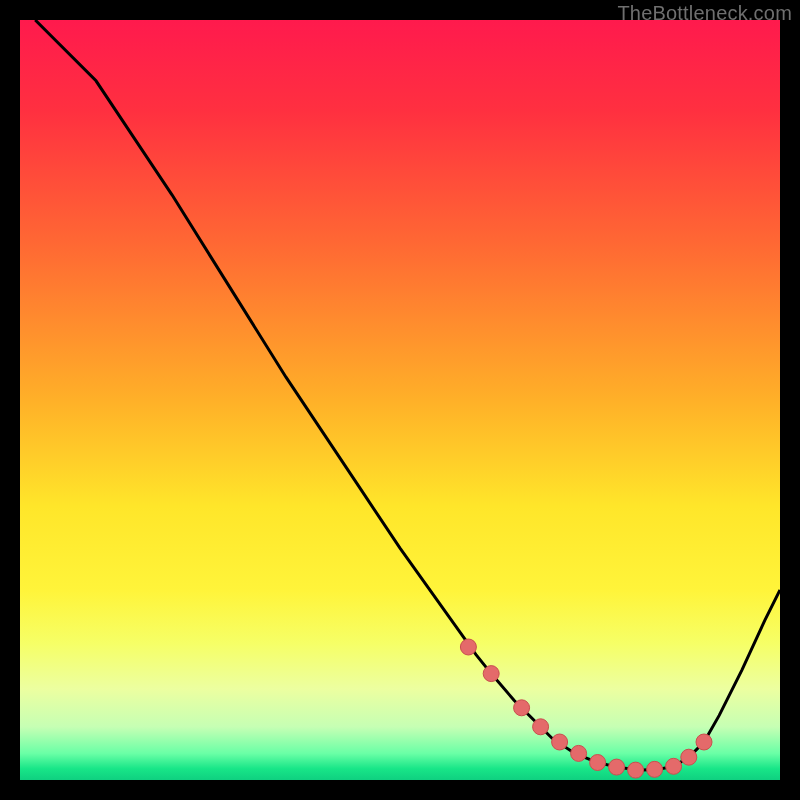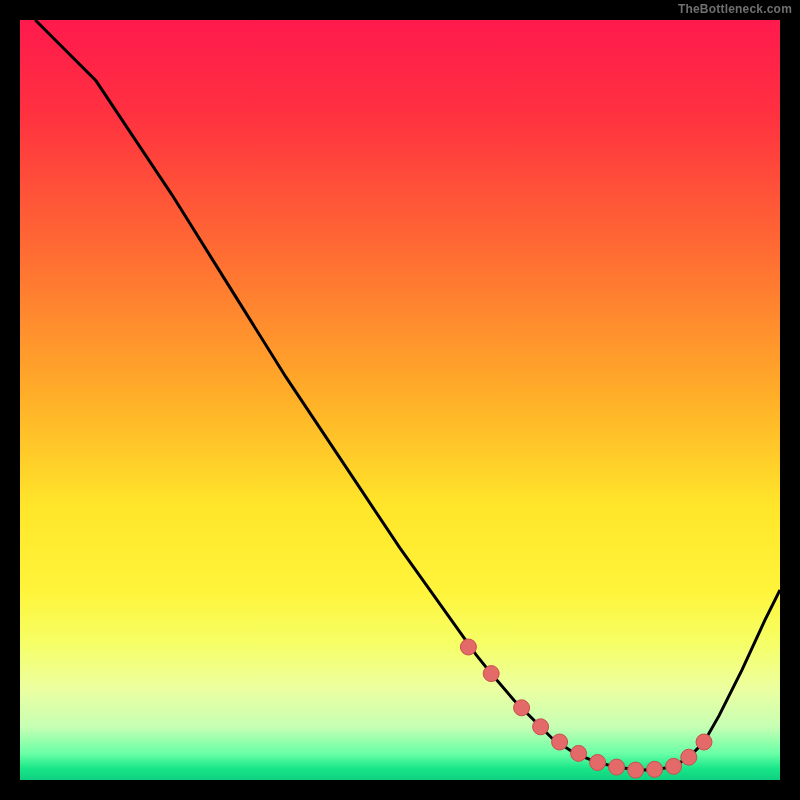--- a/index.html
+++ b/index.html
@@ -16,22 +16,22 @@
     left: 20px;
     top: 20px;
     width: 760px;
     height: 760px;
     background: #000;
   }
   .watermark {
     position: absolute;
     top: 2px;
     right: 8px;
-    font-size: 12px;
-    font-weight: 700;
+    font-size: 20px;
+    font-weight: 400;
     color: #6f6f6f;
     letter-spacing: 0.2px;
   }
   svg {
     display: block;
     position: absolute;
     left: 20px;
     top: 20px;
   }
 </style>

